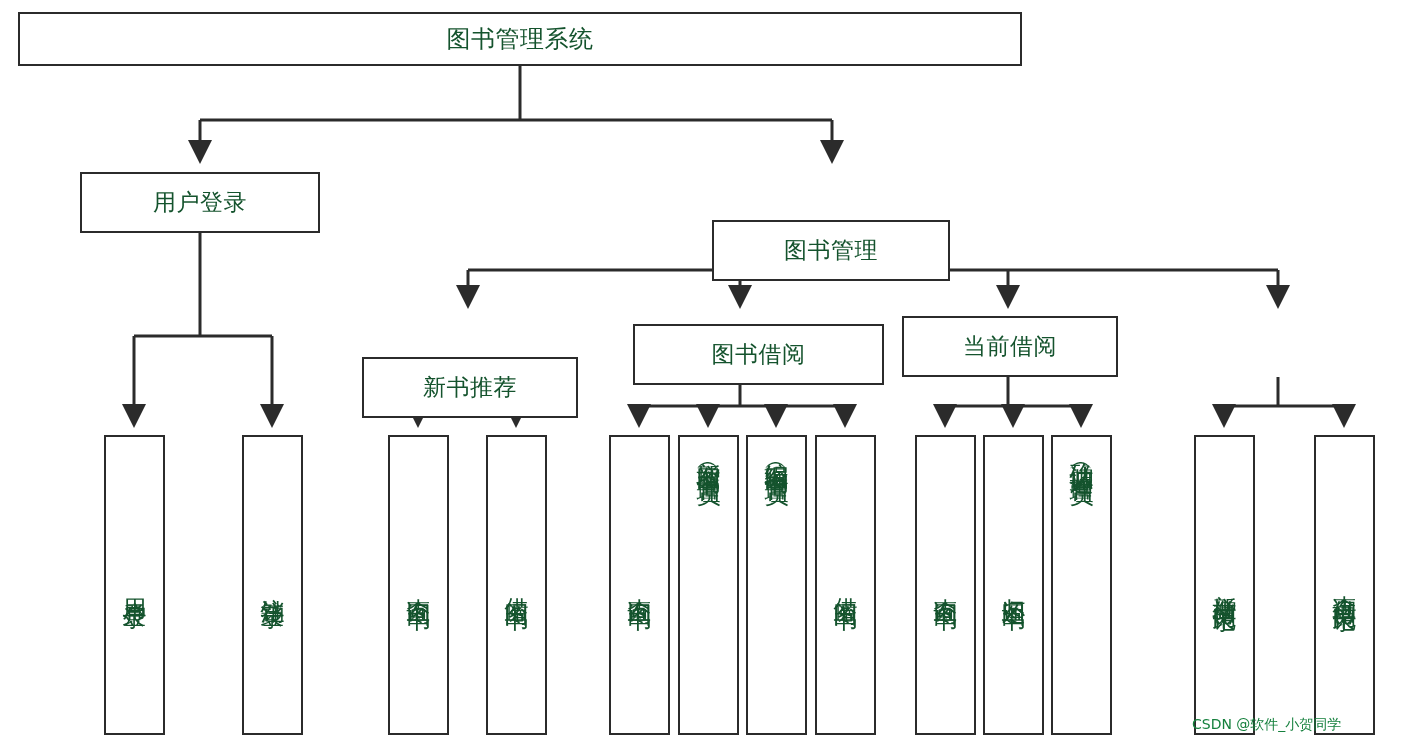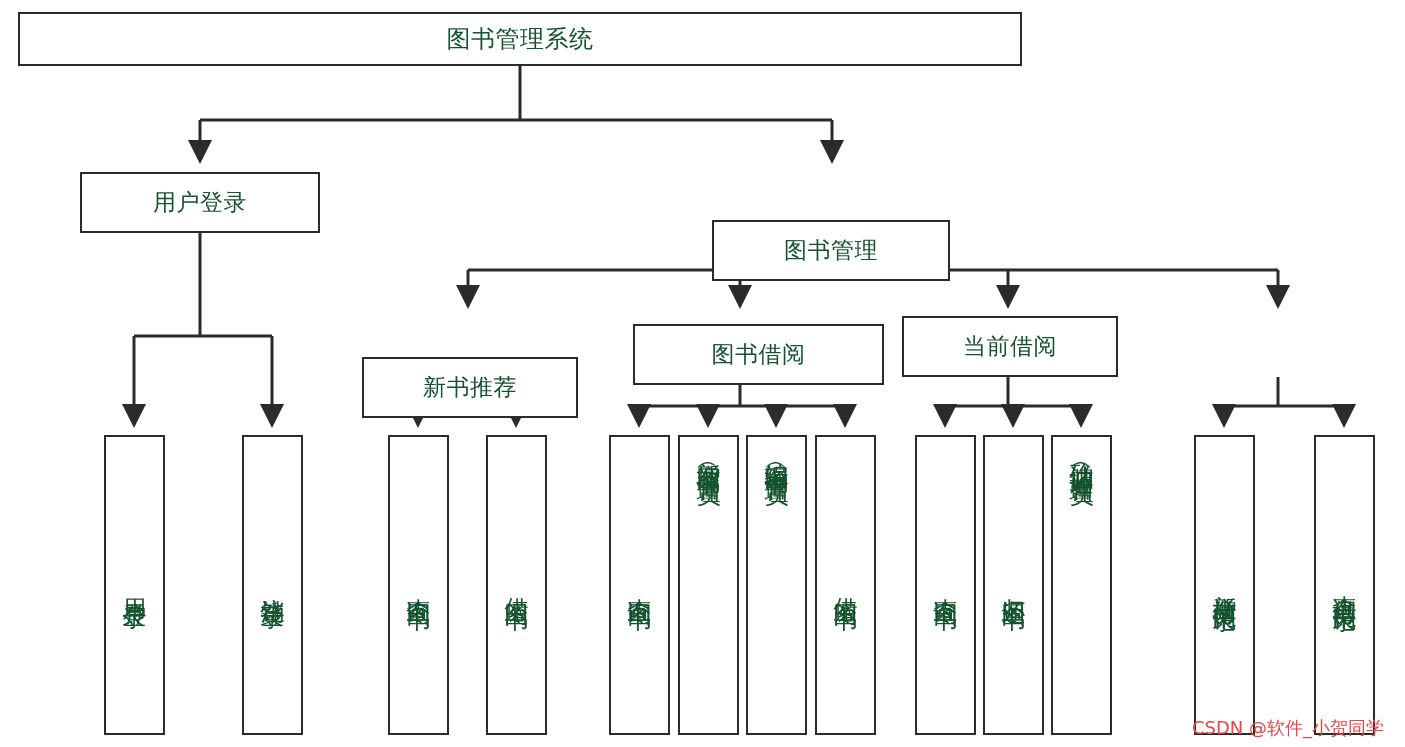--- a/index.html
+++ b/index.html
@@ -66,22 +66,22 @@
     white-space: nowrap;
   }
   .node.vert.centered {
     align-items: center;
     padding-top: 0;
   }
   .watermark {
     position: absolute;
     left: 1192px;
     top: 716px;
-    font-size: 18px;
-    color: #ef4444;
+    font-size: 14px;
+    color: #15803d;
     white-space: nowrap;
     z-index: 5;
     font-family: "DejaVu Sans", "Liberation Sans", sans-serif;
   }
 </style>
 </head>
 <body>
 
 <div id="diagram-root">
 

